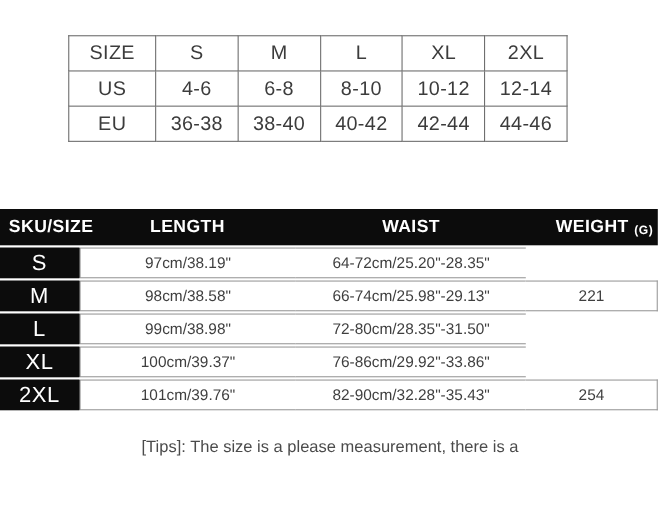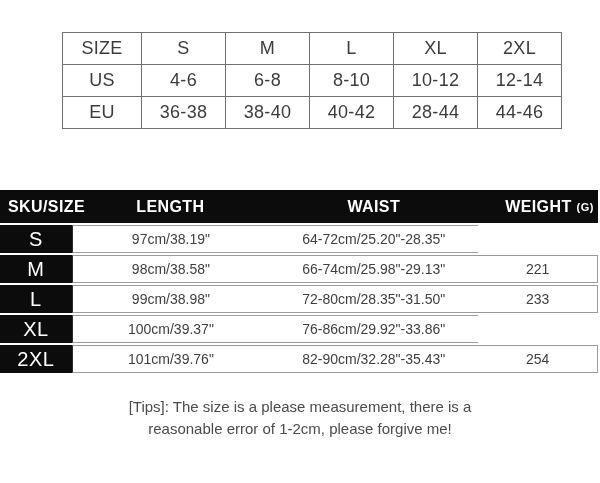--- a/index.html
+++ b/index.html
@@ -8,21 +8,21 @@
     width: 600px; height: 483px;
     position: relative;
     font-family: "Liberation Sans", "DejaVu Sans", sans-serif;
     overflow: hidden;
   }
 
   
   .size-table {
     position: absolute;
     left: 62px; top: 32px;
-    width: 500px;
+    width: 454px;
     border-collapse: collapse;
     table-layout: fixed;
     color: #3c3c3c;
   }
   .size-table td {
     border: 1px solid #6f6f6f;
     text-align: center;
     vertical-align: middle;
     height: 32px;
     font-size: 18px;
@@ -42,21 +42,21 @@
     background: #0c0c0c;
     color: #ffffff;
     font-weight: 600;
     font-size: 16px;
     letter-spacing: 0.4px;
   }
   .mh-cell { display: flex; align-items: center; justify-content: center; white-space: nowrap; }
   .col-sku    { width: 12%; flex: none; }
   .col-length { width: 33%; flex: none; }
   .col-waist  { width: 35%; flex: none; }
-  .col-weight { width: 20%; flex: none; }
+  .col-weight { width: 20%; flex: none; align-items: flex-end; }
   .mh-cell.col-sku { justify-content: flex-start; padding-left: 8px; overflow: visible; }
   .mh-cell.col-weight { justify-content: flex-end; padding-right: 4px; }
   .weight-unit { font-size: 11px; margin-left: 5px; font-weight: 600; letter-spacing: 0.5px; }
 
   .mrow { display: flex; height: 28px; margin-top: 2px; }
   .mrow:first-of-type { margin-top: 3px; }
   .mrow-label {
     background: #0c0c0c;
     color: #ffffff;
     display: flex; align-items: center; justify-content: center;
@@ -114,21 +114,21 @@
       <td>6-8</td>
       <td>8-10</td>
       <td>10-12</td>
       <td>12-14</td>
     </tr>
     <tr>
       <td>EU</td>
       <td>36-38</td>
       <td>38-40</td>
       <td>40-42</td>
-      <td>28-44</td>
+      <td>42-44</td>
       <td>44-46</td>
     </tr>
   </tbody>
 </table>
 
 <div class="mtable">
   <div class="mheader">
     <div class="mh-cell col-sku">SKU/SIZE</div>
     <div class="mh-cell col-length">LENGTH</div>
     <div class="mh-cell col-waist">WAIST</div>
@@ -146,31 +146,29 @@
   <div class="mrow">
     <div class="mrow-label col-sku">M</div>
     <div class="mrow-cell col-length first">98cm/38.58"</div>
     <div class="mrow-cell col-waist">66-74cm/25.98"-29.13"</div>
     <div class="mrow-cell col-weight last">221</div>
   </div>
   <div class="mrow">
     <div class="mrow-label col-sku">L</div>
     <div class="mrow-cell col-length first">99cm/38.98"</div>
     <div class="mrow-cell col-waist">72-80cm/28.35"-31.50"</div>
-    <div class="mrow-cell col-weight last">233</div>
   </div>
   <div class="mrow">
     <div class="mrow-label col-sku">XL</div>
     <div class="mrow-cell col-length first">100cm/39.37"</div>
     <div class="mrow-cell col-waist">76-86cm/29.92"-33.86"</div>
   </div>
   <div class="mrow">
     <div class="mrow-label col-sku">2XL</div>
     <div class="mrow-cell col-length first">101cm/39.76"</div>
     <div class="mrow-cell col-waist">82-90cm/32.28"-35.43"</div>
     <div class="mrow-cell col-weight last">254</div>
   </div>
 </div>
 
 <div class="tips">
   <div>[Tips]: The size is a please measurement, there is a</div>
-  <div>reasonable error of 1-2cm, please forgive me!</div>
 </div>
 
 </body></html>

